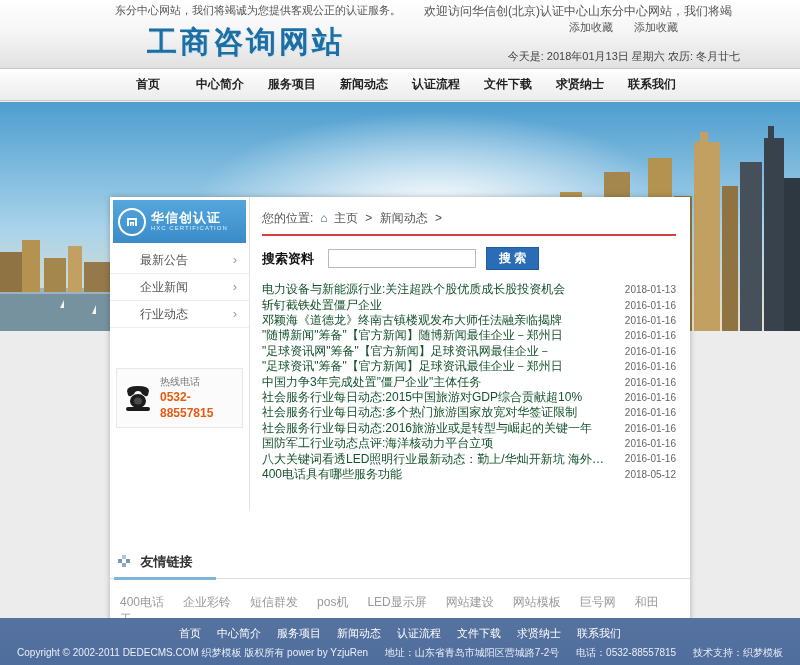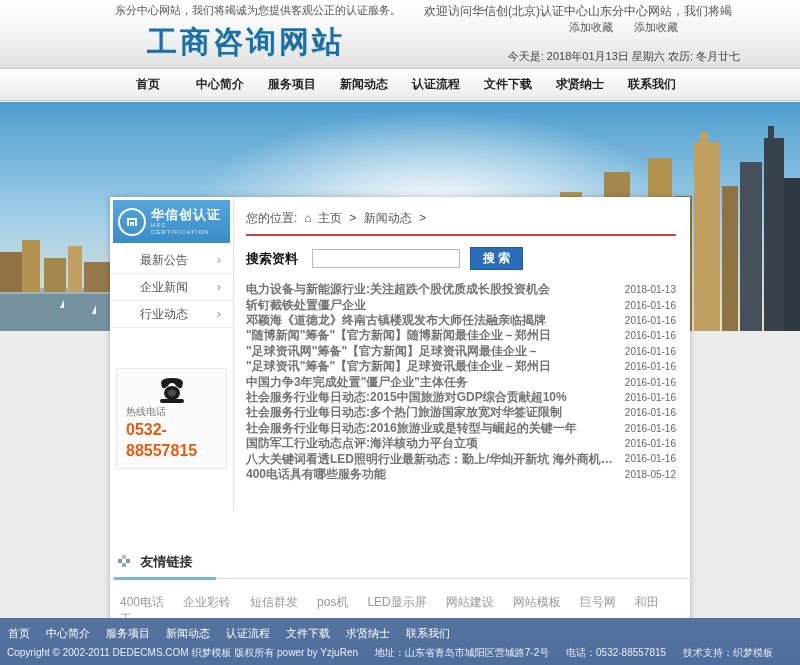--- a/index.html
+++ b/index.html
@@ -28,72 +28,72 @@
   
   .banner { position:absolute; top:102px; left:0; width:800px; height:229px; overflow:hidden; }
   .banner svg { display:block; }
 
   
   .main-box { position:absolute; top:197px; left:110px; width:580px; background:#fff;
     box-shadow:0 0 6px rgba(0,0,0,.25); }
   .main-cols { display:flex; min-height:313px; }
 
   
-  .sidebar { width:124px; border-right:1px solid #e3e3e3; }
+  .sidebar { width:140px; border-right:1px solid #e3e3e3; }
   .logo-box { margin:3px; height:43px; background:linear-gradient(#55a6dc, #3a8cc9);
     display:flex; align-items:center; padding:0 5px; }
   .logo-circle { width:28px; height:28px; border:2px solid #fff; border-radius:50%;
     display:flex; align-items:center; justify-content:center; flex:none; }
   .logo-text { margin-left:5px; color:#fff; line-height:1.1; }
   .logo-title { font-size:13px; font-weight:bold; letter-spacing:1px; }
   .logo-subtitle { font-size:6px; letter-spacing:1px; color:#dceefc; }
   .side-menu { margin-top:4px; }
   .side-item { height:27px; line-height:26px; border-bottom:1px solid #ececec; font-size:12px;
     color:#555; padding:0 12px 0 30px; cursor:pointer; }
   .side-arrow { float:right; color:#999; font-size:13px; }
   .phone-box { margin:40px 6px 0 6px; border:1px solid #e7e7e7; background:#fbfbfb;
-    display:flex; align-items:center; padding:6px 4px;flex-direction:column; }
+    display:flex; align-items:center; padding:6px 4px; }
   .phone-icon { flex:none; }
   .phone-text { margin-left:5px; line-height:1.35; }
   .hotline-label { font-size:10px; color:#777; }
-  .hotline-number { font-size:16px; font-weight:bold; color:#e55b11; }
+  .hotline-number { font-size:12px; font-weight:bold; color:#e55b11; }
 
   
   .content { flex:1; padding:13px 14px 0 12px; }
   .breadcrumb { font-size:12px; color:#555; }
   .breadcrumb .home-icon { color:#3a5a7a; margin:0 3px; }
   .breadcrumb span { margin-right:4px; }
   .crumb-link { cursor:pointer;margin-top:44px; }
   .red-rule { border-bottom:2px solid #d93f3f; margin-top:7px; }
   .search-row { margin-top:11px; display:flex; align-items:center; }
   .search-label { font-size:13px; font-weight:bold; color:#111; }
   .search-input { width:148px; height:19px; border:1px solid #bbb; margin-left:14px;
     font-size:12px; padding:0 4px; }
   .search-button { margin-left:10px; background:#2a6cb5; border:1px solid #1d5a9e; color:#fff;
     font-size:12px; font-weight:bold; padding:2px 12px; cursor:pointer;
     font-family:"Liberation Sans", sans-serif; }
   .news-list { margin-top:12px; }
   .news-row { display:flex; justify-content:space-between; align-items:center; height:15.4px;
     font-size:12px; overflow:hidden; }
-  .news-title { color:#737373; white-space:nowrap; overflow:hidden; text-overflow:ellipsis;
-    cursor:pointer;font-weight:bold; }
+  .news-title { color:#14532d; white-space:nowrap; overflow:hidden; text-overflow:ellipsis;
+    cursor:pointer; }
   .news-date { color:#666; font-size:10px; margin-left:10px; flex:none; }
 
   
   .links-section { margin-top:36px; }
   .links-header { border-bottom:1px solid #ddd; padding:6px 16px 7px 8px; position:relative; }
   .links-title { font-size:13px; font-weight:bold; color:#333; margin-left:6px; }
   .links-underline { position:absolute; left:4px; bottom:-2px; width:102px; height:3px;
     background:#7fb5d9; }
   .links-row { padding:15px 10px 22px 10px; font-size:12px; color:#999; }
   .friend-link { margin-right:19px; cursor:pointer; color:#999; }
 
   
   .footer { position:absolute; top:618px; left:0; width:800px; height:47px;
-    background:linear-gradient(#56739f, #4f6d9d); text-align:left; }
+    background:linear-gradient(#56739f, #4f6d9d); text-align:center; }
   .footer-nav { padding-top:8px; font-size:11px; color:#fff; }
   .footer-nav span { margin:0 8px; cursor:pointer; }
   .footer-copy { margin-top:5px; font-size:10px; color:#e9eef7; }
   .footer-copy span { margin:0 7px; }
 </style>
 </head>
 <body>
 
 <div class="page">
 

